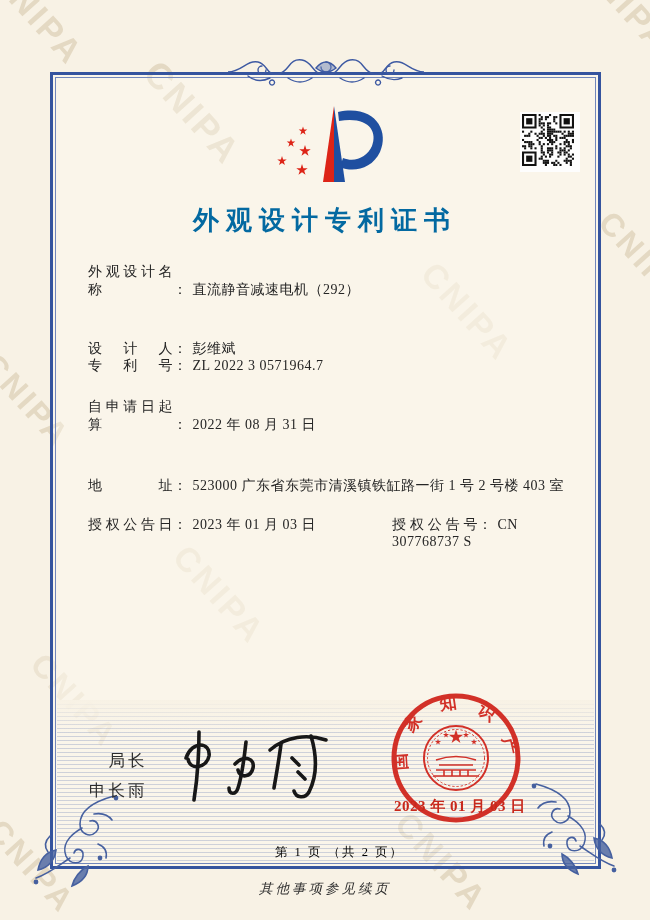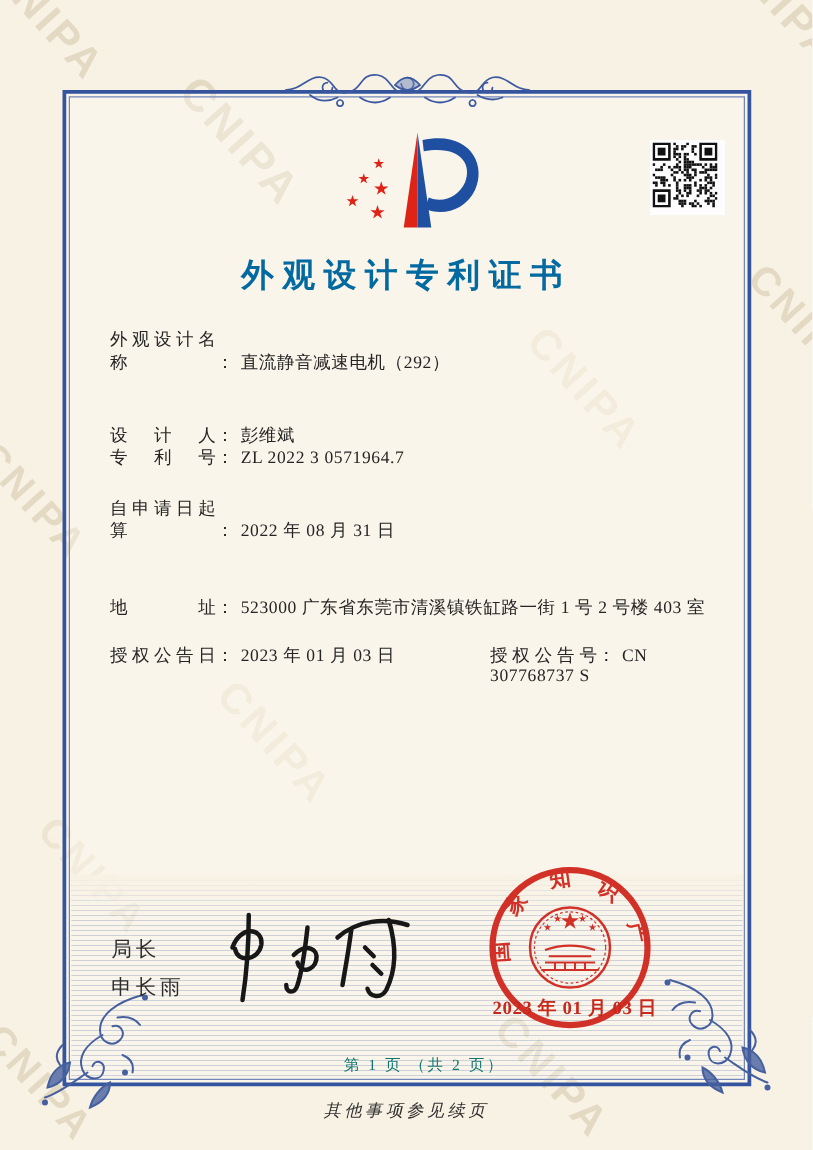--- a/index.html
+++ b/index.html
@@ -30,27 +30,27 @@
   .frow{position:absolute;left:88px;width:500px;font-size:14px;color:#252525;letter-spacing:.5px;}
   .flabel{display:inline-block;width:85px;text-align:justify;text-align-last:justify;vertical-align:bottom;}
   .fcolon{display:inline-block;}
   .fvalue{margin-left:5px;text-align:center;}
   .fgroup2{position:absolute;left:257px;top:0;margin-left:47px;}
   .fgroup2 .flabel{width:86px;}
   .paras{position:absolute;left:87px;top:546px;width:487px;font-size:13.5px;line-height:21.8px;
          font-style:italic;color:#2e2e2e;letter-spacing:.5px;}
   .paras p{margin:0;text-indent:2em;}
   .signer{position:absolute;left:89px;top:745px;font-family:"Liberation Sans",sans-serif;
-          font-size:16.5px;letter-spacing:3px;color:#2c2c2c;line-height:30px;font-weight:500;}
+          font-size:16.5px;letter-spacing:3px;color:#2c2c2c;line-height:30px;font-weight:500;text-align:right;}
   .signature{position:absolute;left:158px;top:726px;}
   .seal{position:absolute;left:386px;top:688px;z-index:4;opacity:.93;}
   .seal-date{position:absolute;left:394px;top:797px;z-index:5;font-size:15px;font-weight:bold;
              color:#c8281c;letter-spacing:.5px;}
   .page-info{position:absolute;left:0;right:0;top:844px;text-align:center;font-size:12.5px;
-             letter-spacing:2px;color:#0f766e;z-index:3;padding-left:29px;}
+             letter-spacing:2px;color:#000000;z-index:3;padding-left:29px;}
   .cont-note{position:absolute;left:0;right:0;top:880px;text-align:center;font-size:13.5px;
              font-style:italic;letter-spacing:3px;color:#2f2f2f;}
 </style>
 </head>
 <body>
 
 <div class="page">
 
   <div class="wm" style="left:-22px;top:-4px;font-size:34px;">CNIPA</div>
   <div class="wm" style="left:130px;top:92px;font-size:36px;">CNIPA</div>

